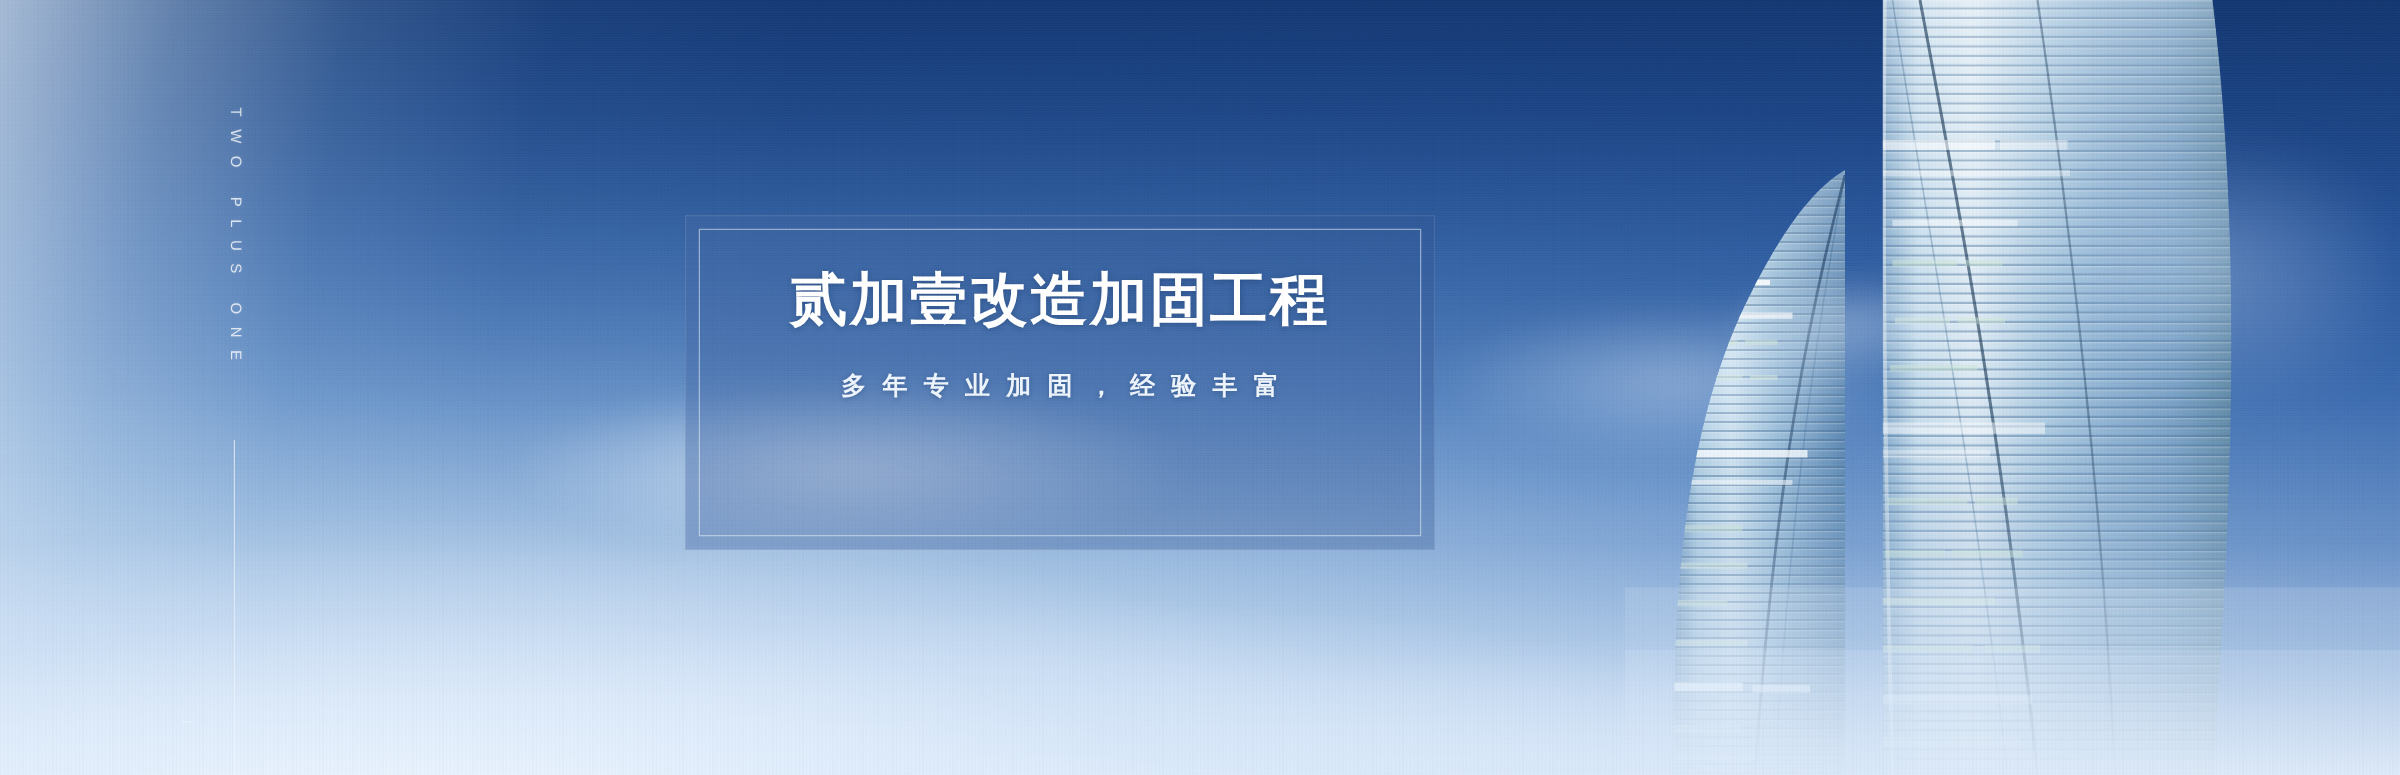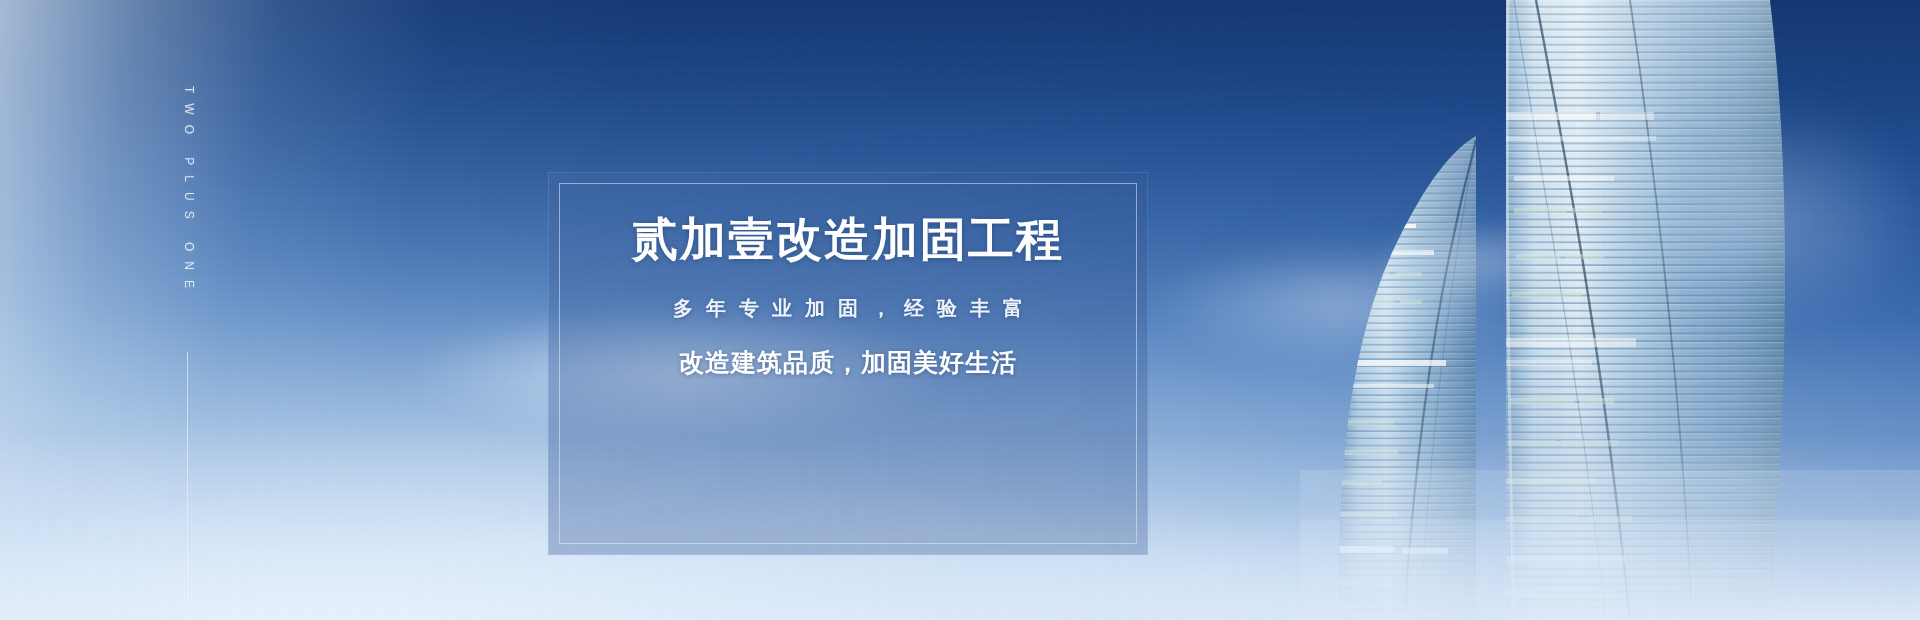--- a/index.html
+++ b/index.html
@@ -101,21 +101,21 @@
     position:absolute; left:-42px; top:575px;
     color:rgba(255,255,255,0.34);
     font-size:9px; letter-spacing:1px;
     writing-mode:vertical-rl;
   }
 
   
   .panel{
     position:absolute;
     left:548px; top:172px;
-    width:600px; height:383px;
+    width:600px; height:268px;
     background:linear-gradient(135deg, rgba(66,104,165,0.40) 0%, rgba(52,88,150,0.34) 55%, rgba(46,80,142,0.30) 100%);
     box-shadow:inset 0 0 0 1px rgba(255,255,255,0.10);
   }
   .panel-inner-border{
     position:absolute;
     left:11px; top:11px; right:11px; bottom:11px;
     border:1px solid rgba(226,236,248,0.55);
     pointer-events:none;
   }
   .panel-content{
@@ -312,18 +312,17 @@
     <div class="brand-vtext">TWO PLUS ONE</div>
     <div class="brand-line"></div>
     <div class="brand-mark">1</div>
   </div>
 
   <div class="panel">
     <div class="panel-inner-border"></div>
     <div class="panel-content">
       <div class="headline">贰加壹改造加固工程</div>
       <div class="subline">多年专业加固，经验丰富</div>
-      <div class="tagline">改造建筑品质，加固美好生活</div>
     </div>
   </div>
 
   <div class="grain"></div>
 </div>
 
 </body></html>

